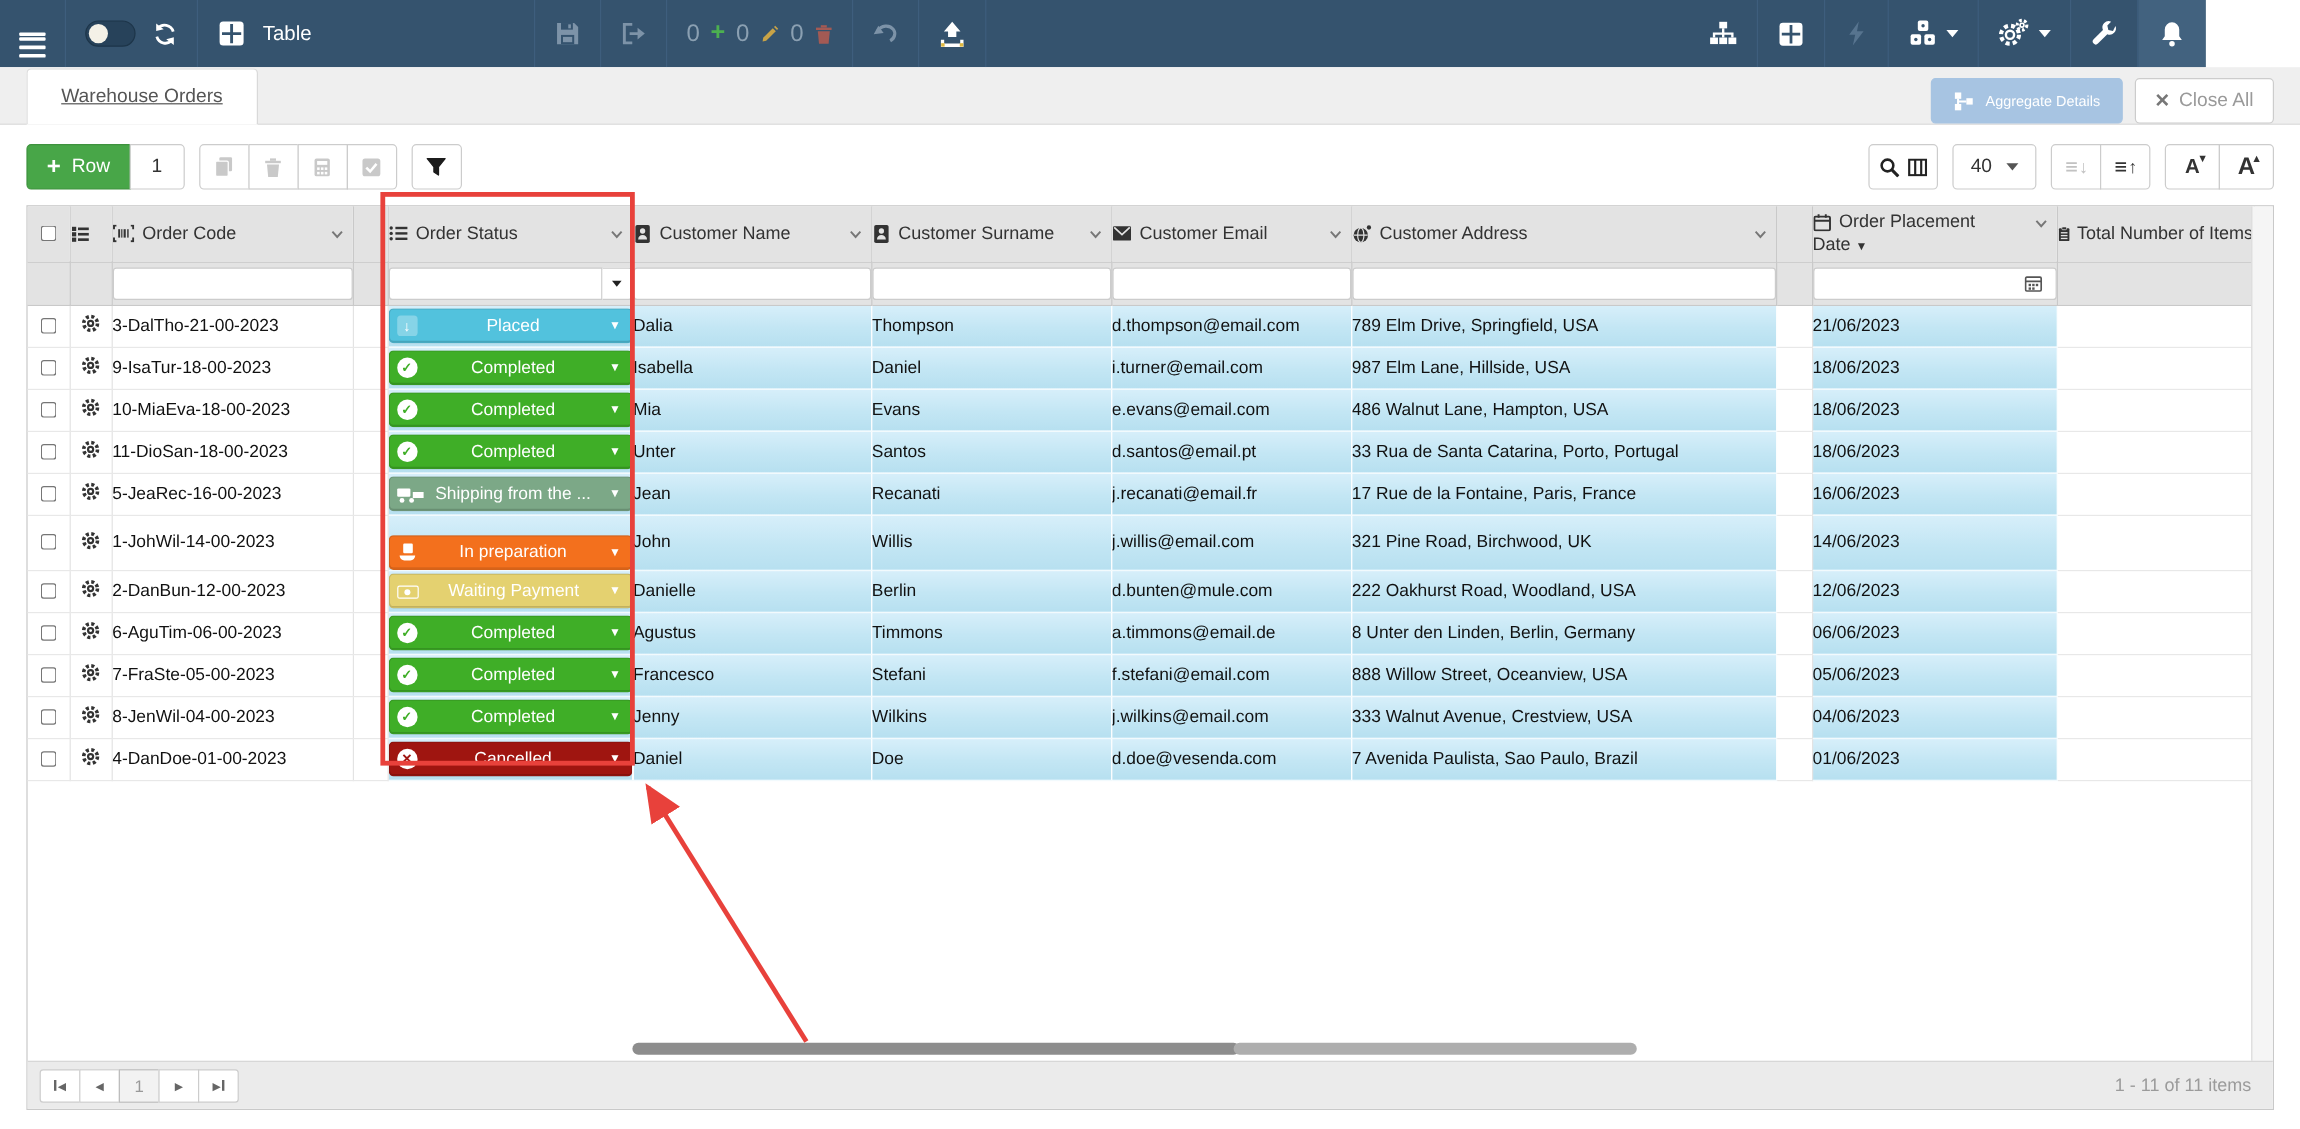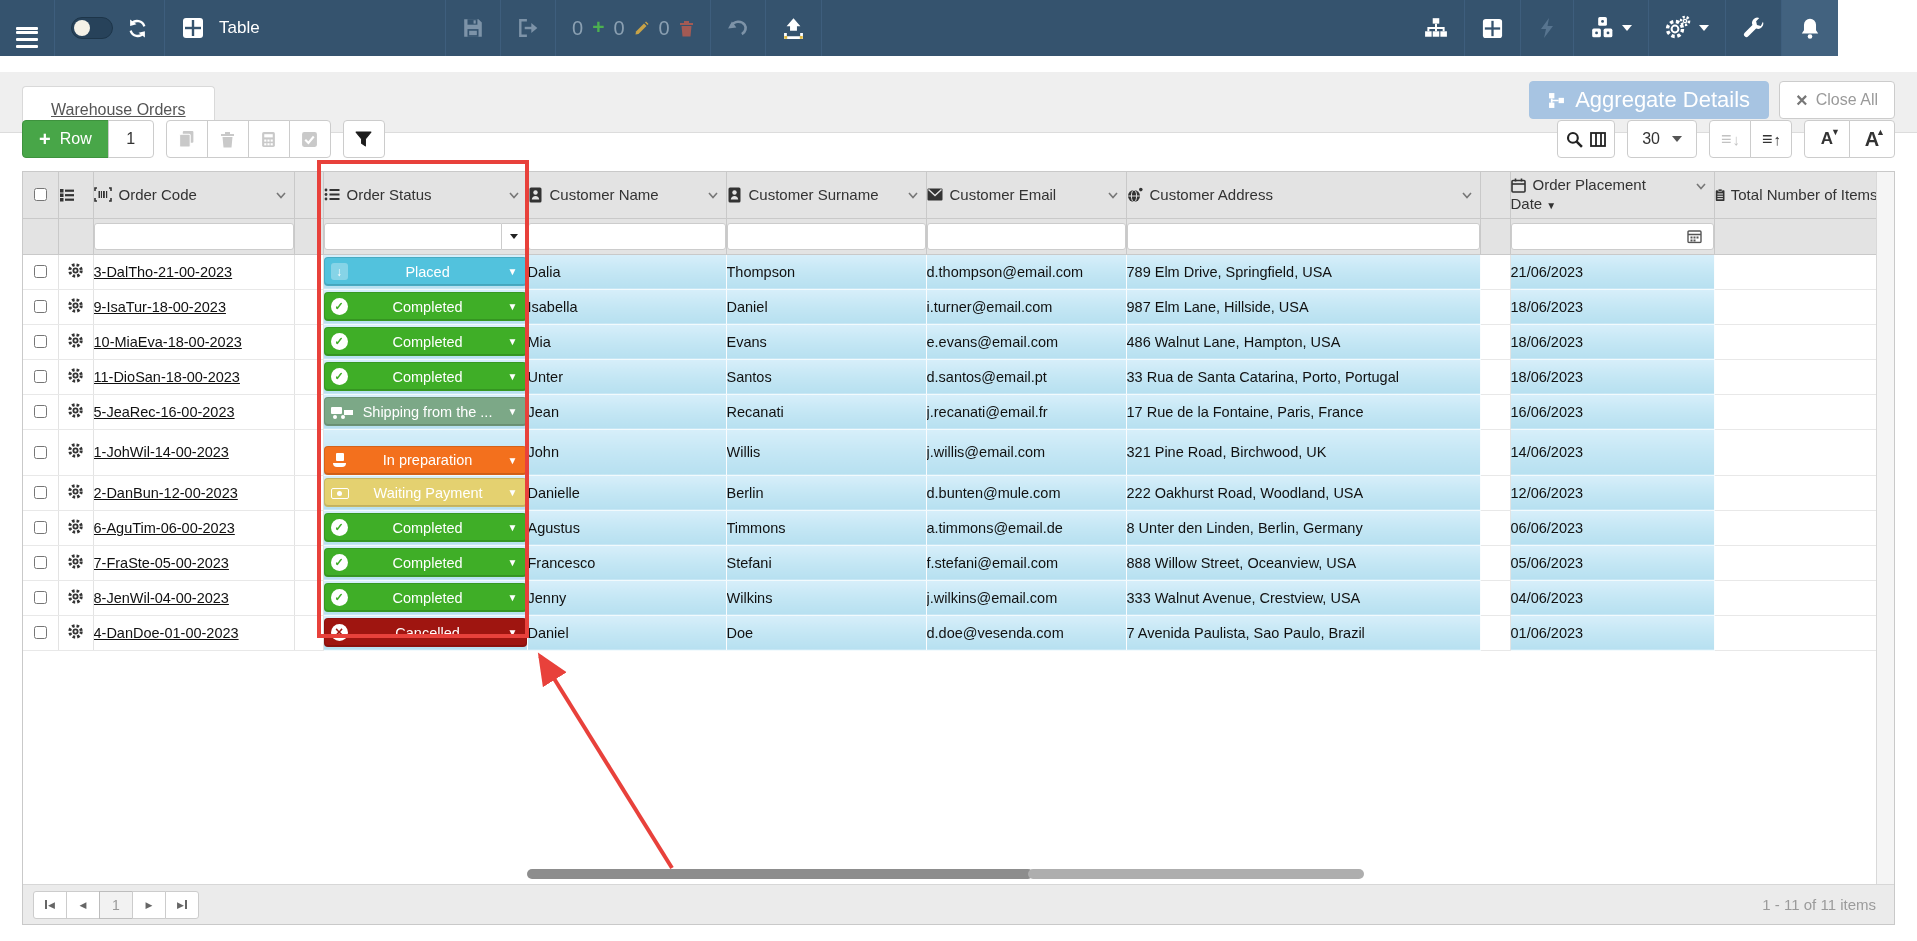--- a/index.html
+++ b/index.html
@@ -22,29 +22,29 @@
   .toggle::after { content:""; position:absolute; left:2px; top:2px; width:16px; height:16px;
     border-radius:50%; background:#f4f1e7; }
   .tab-label { font-size:17px; color:#fff; }
   .tb-counters { display:flex; align-items:center; gap:9px; font-size:20px; }
   .cnt { color:#8ba0b2; }
   .plus { color:#4cb050; font-size:21px; font-weight:bold; margin-top:-2px; }
   .bell-wrap { background:#42627f; width:56px; display:flex; align-items:center; justify-content:center; }
   .spacer { flex:1; }
 
   
-  .tabbar { position:absolute; top:56px; left:0; width:1917px; height:61px;
-    background:#efefef; border-bottom:1px solid #dcdcdc;margin-top:16px; }
+  .tabbar { position:absolute; top:56px; left:0; width:1917px; height:48px;
+    background:#efefef; border-bottom:1px solid #dcdcdc; }
   .tab { position:absolute; left:22px; bottom:-1px; height:47px; background:#fff;
     border:1px solid #d9d9d9; border-bottom:1px solid #fff; border-radius:4px 4px 0 0;
     display:flex; align-items:center; padding:0 28px; font-size:16px; color:#555; cursor:pointer; }
   .tab .tab-text { text-decoration:underline; }
   .tabbar-actions { position:absolute; right:22px; top:9px; display:flex; gap:10px; }
   .btn-aggregate { background:#a7c4e2; border:1px solid #a7c4e2; color:#fff; border-radius:4px;
-    height:38px; padding:0 18px; font-size:22px; display:flex; align-items:center; gap:10px; cursor:pointer; }
+    height:38px; padding:0 18px; font-size:12px; display:flex; align-items:center; gap:10px; cursor:pointer; }
   .btn-closeall { background:#fff; border:1px solid #ccc; color:#9a9a9a; border-radius:4px;
     height:38px; padding:0 16px; font-size:16px; display:flex; align-items:center; gap:8px; cursor:pointer; }
   .x-glyph { font-size:20px; color:#777; font-weight:bold; line-height:1; }
 
   
   .grid-toolbar { position:absolute; top:120px; left:22px; width:1873px; height:38px; }
   .gt-left { position:absolute; left:0; top:0; display:flex; gap:12px; }
   .gt-right { position:absolute; right:0; top:0; display:flex; gap:12px; }
   .bgroup { display:flex; }
   .btn { height:38px; background:#fff; border:1px solid #ccc; border-radius:4px;
@@ -86,21 +86,21 @@
   .f-flex { display:flex; }
   .f-flex .f-input { border-radius:3px 0 0 3px; }
   .f-caretbtn { width:28px; height:27px; background:#fff; border:1px solid #ccc; border-left:none;
     border-radius:0 3px 3px 0; display:flex; align-items:center; justify-content:center; cursor:pointer; }
   .f-caretbtn .caret-dn { border-top-color:#222; border-left-width:4px; border-right-width:4px; border-top-width:5px; }
   .f-date { position:relative; }
   .f-date svg { position:absolute; right:12px; top:50%; transform:translateY(-50%); cursor:pointer; }
 
   tr.drow { height:35px; }
   tr.drow td { font-size:14.5px; color:#111; overflow:hidden; white-space:nowrap; }
-  td.c-white { background:#fff; border-right:1px solid #e3e3e3; border-bottom:1px solid #e8e8e8; padding:0 9px;text-decoration:underline; }
+  td.c-white { background:#fff; border-right:1px solid #e3e3e3; border-bottom:1px solid #e8e8e8; padding:0 9px; }
   td.c-blue { background:linear-gradient(180deg,#d7effa 0%, #c3e6f4 55%, #b7e0f0 100%);
     border-right:1px solid #fbfdfe; border-bottom:1px solid #f2fafd; padding:0 9px; }
   td.c-ctl { background:#fff; border-right:1px solid #e3e3e3; border-bottom:1px solid #e8e8e8; text-align:center; }
   td.c-status { padding:3px 3px; }
   .rowgear { display:inline-flex; cursor:pointer; }
 
   .status-btn { width:100%; height:29px; border-radius:4px; display:flex; align-items:center;
     color:#fff; font-size:14.5px; cursor:pointer; border:1px solid rgba(0,0,0,.12);
     box-shadow:inset 0 -1px 0 rgba(0,0,0,.15); }
   .st-label { flex:1; min-width:0; text-align:center; overflow:hidden; text-overflow:ellipsis; white-space:nowrap; padding:0 2px; }
@@ -366,21 +366,21 @@
           <circle cx="6.5" cy="6.5" r="4.6" fill="none" stroke="#222" stroke-width="2"></circle>
           <line x1="10" y1="10" x2="15" y2="15" stroke="#222" stroke-width="2.4"></line>
         </svg>
       <svg width="16" height="15" viewBox="0 0 16 15">
           <rect x="1" y="1" width="14" height="13" fill="none" stroke="#222" stroke-width="1.8"></rect>
           <line x1="6" y1="1" x2="6" y2="14" stroke="#222" stroke-width="1.8"></line>
           <line x1="11" y1="1" x2="11" y2="14" stroke="#222" stroke-width="1.8"></line>
         </svg>
     </div>
     <div class="btn btn-select">
-      <span>30</span>
+      <span>40</span>
       <span class="caret-dn"></span>
     </div>
     <div class="bgroup">
       <div class="btn btn-ic">
         <span class="sort-glyph muted">≡<span style="font-size:15px;">↓</span></span>
       </div>
       <div class="btn btn-ic">
         <span class="sort-glyph">≡<span style="font-size:15px;">↑</span></span>
       </div>
     </div>

